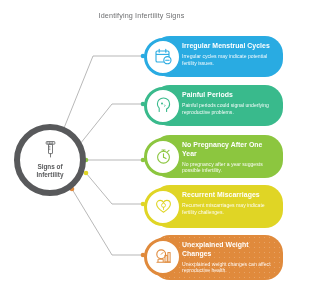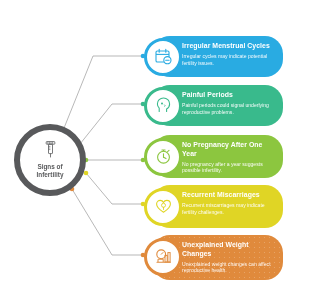--- a/index.html
+++ b/index.html
@@ -119,20 +119,21 @@
     background-image: radial-gradient(rgba(255,255,255,0.22) 0.6px, transparent 0.7px);
     background-size: 5px 5px;
     pointer-events: none;
   }
 </style>
 </head>
 <body>
 
 <div id="infographic">
 
+  <div class="page-title">Identifying Infertility Signs</div>
 
   <svg class="connector-layer" viewBox="0 0 283 300" width="283" height="300">
 
     <polyline points="62,133 93,56 143,56" fill="none" stroke="#9a9a9a" stroke-width="0.7"></polyline>
 
     <polyline points="76,149 112,104 143,104" fill="none" stroke="#9a9a9a" stroke-width="0.7"></polyline>
 
     <polyline points="86,160 143,160" fill="none" stroke="#9a9a9a" stroke-width="0.7"></polyline>
 
     <polyline points="86,173 112,204 143,204" fill="none" stroke="#9a9a9a" stroke-width="0.7"></polyline>

